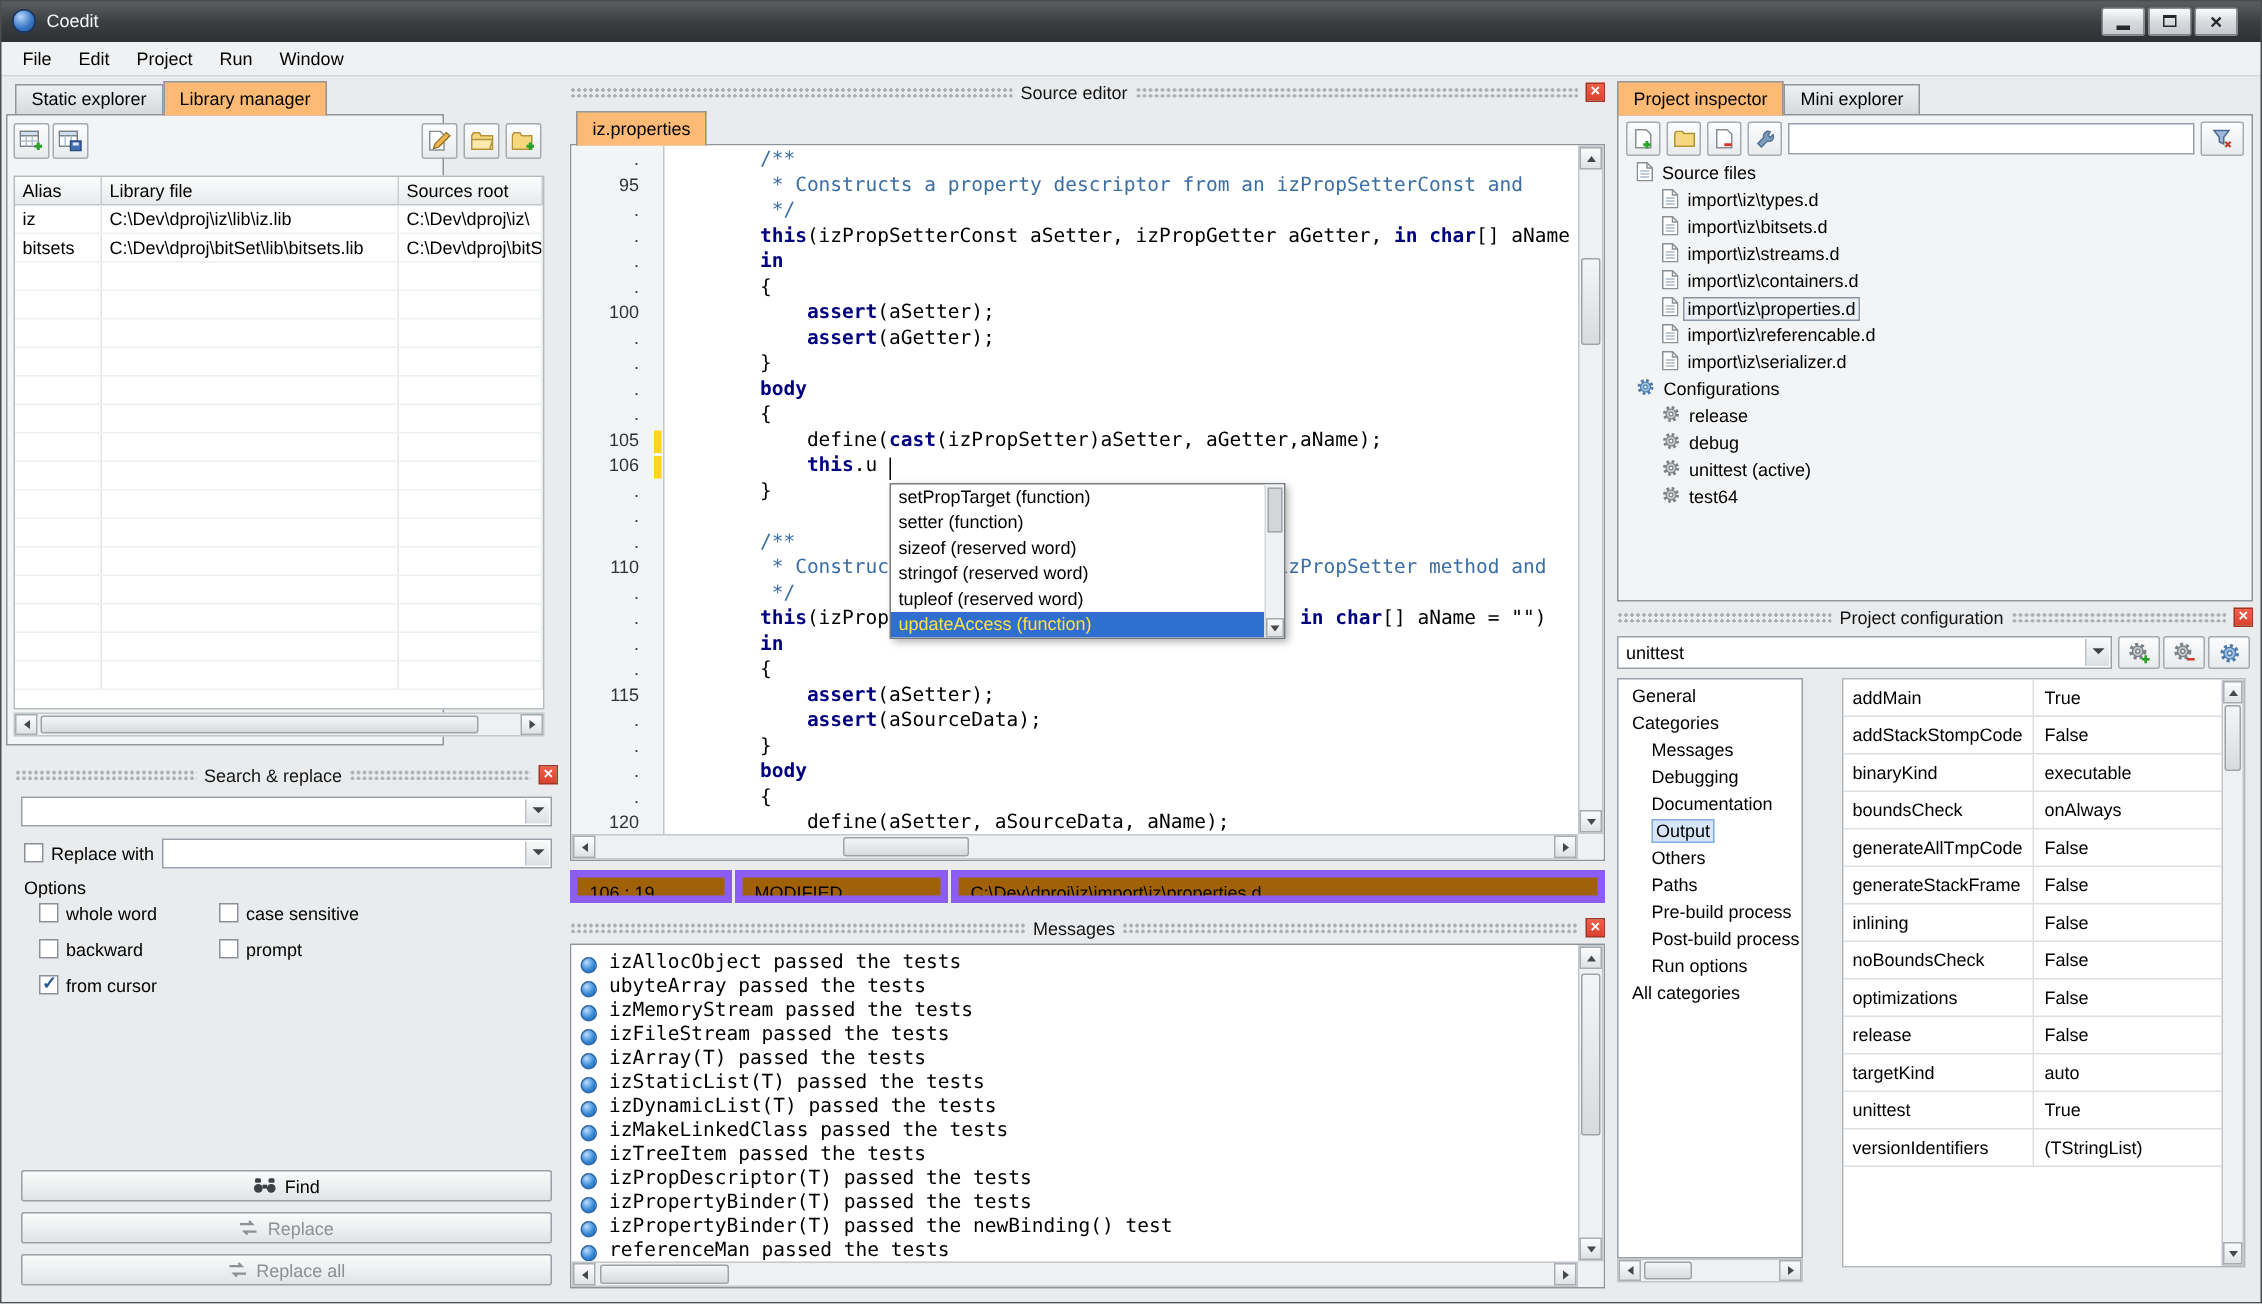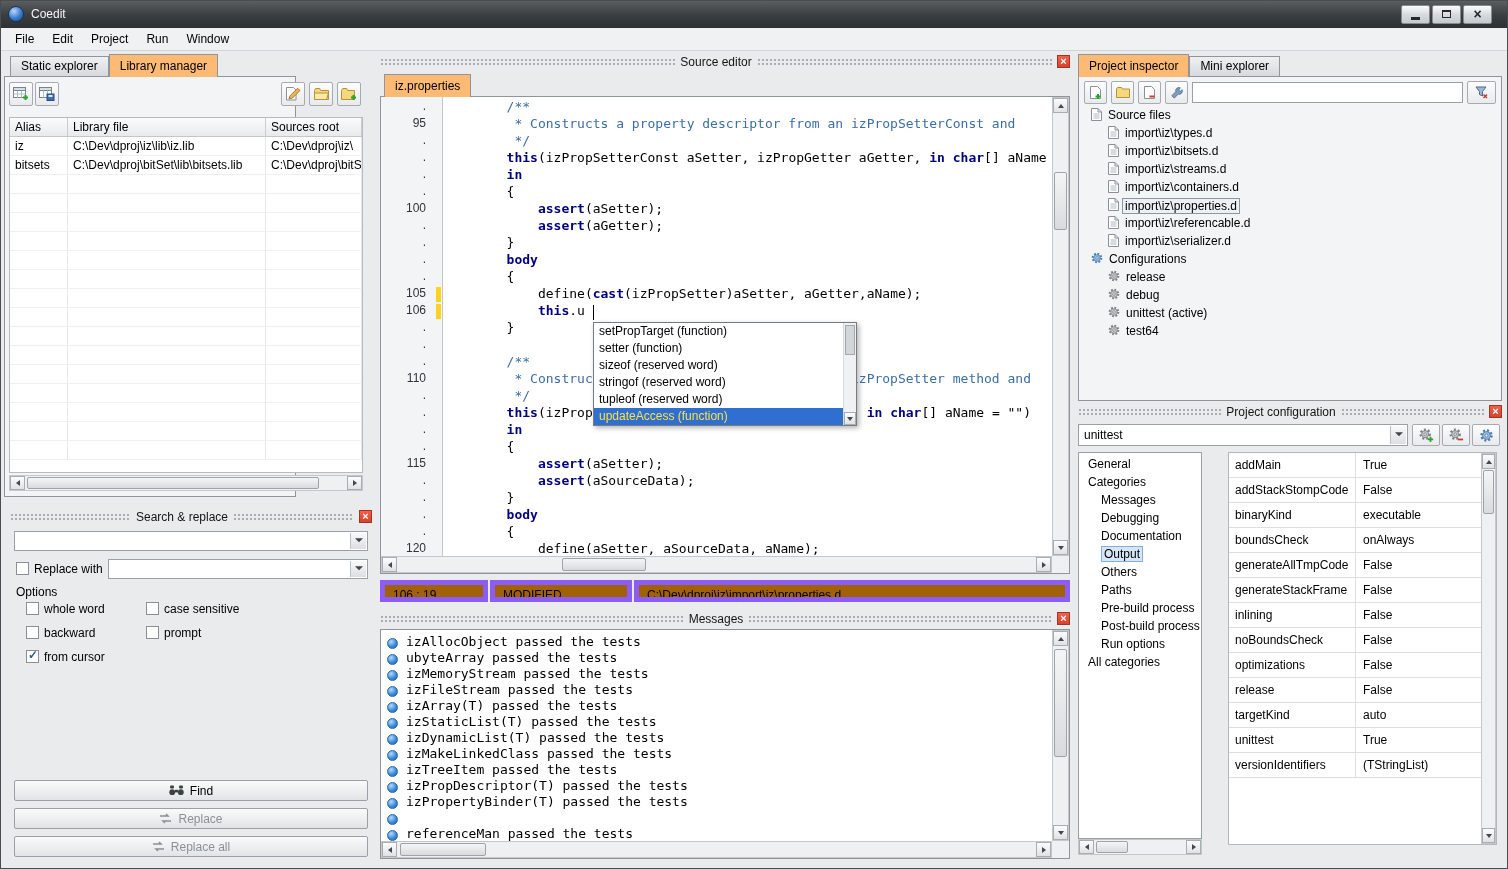--- a/index.html
+++ b/index.html
@@ -501,20 +501,21 @@
       <div class="msg-row">
         <span class="msg-icon"></span>
         <span class="msg-text">izPropDescriptor(T) passed the tests</span>
       </div>
       <div class="msg-row">
         <span class="msg-icon"></span>
         <span class="msg-text">izPropertyBinder(T) passed the tests</span>
       </div>
       <div class="msg-row">
         <span class="msg-icon"></span>
+        <span class="msg-text">izPropertyBinder(T) passed the newBinding() test</span>
       </div>
       <div class="msg-row">
         <span class="msg-icon"></span>
         <span class="msg-text">referenceMan passed the tests</span>
       </div>
     </div>
   <div class="sb sbv" style="right:0;top:0;width:17px;height:211px">
     <span class="sb-btn u"></span>
     <span class="sb-btn d"></span>
     <span class="sb-thumb" style="top:18px;height:108px"></span>

